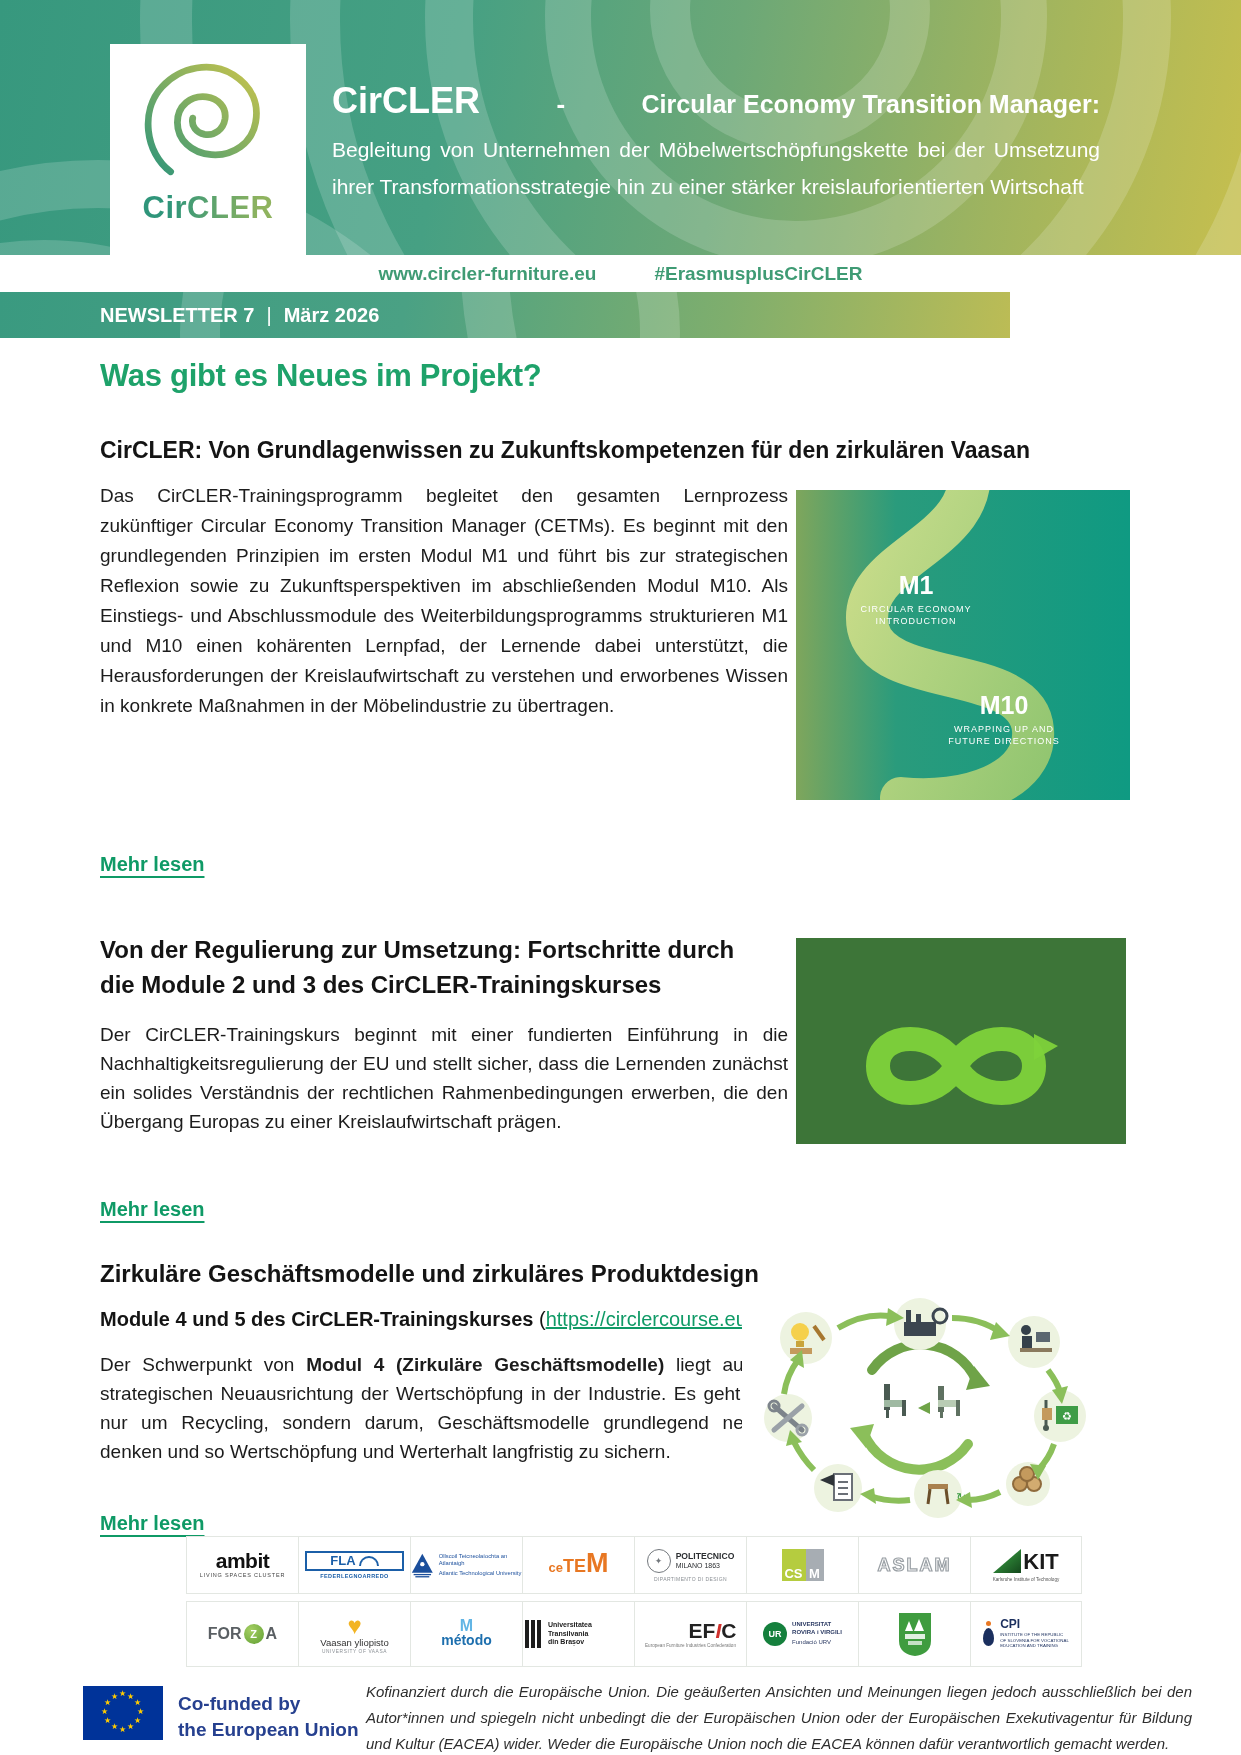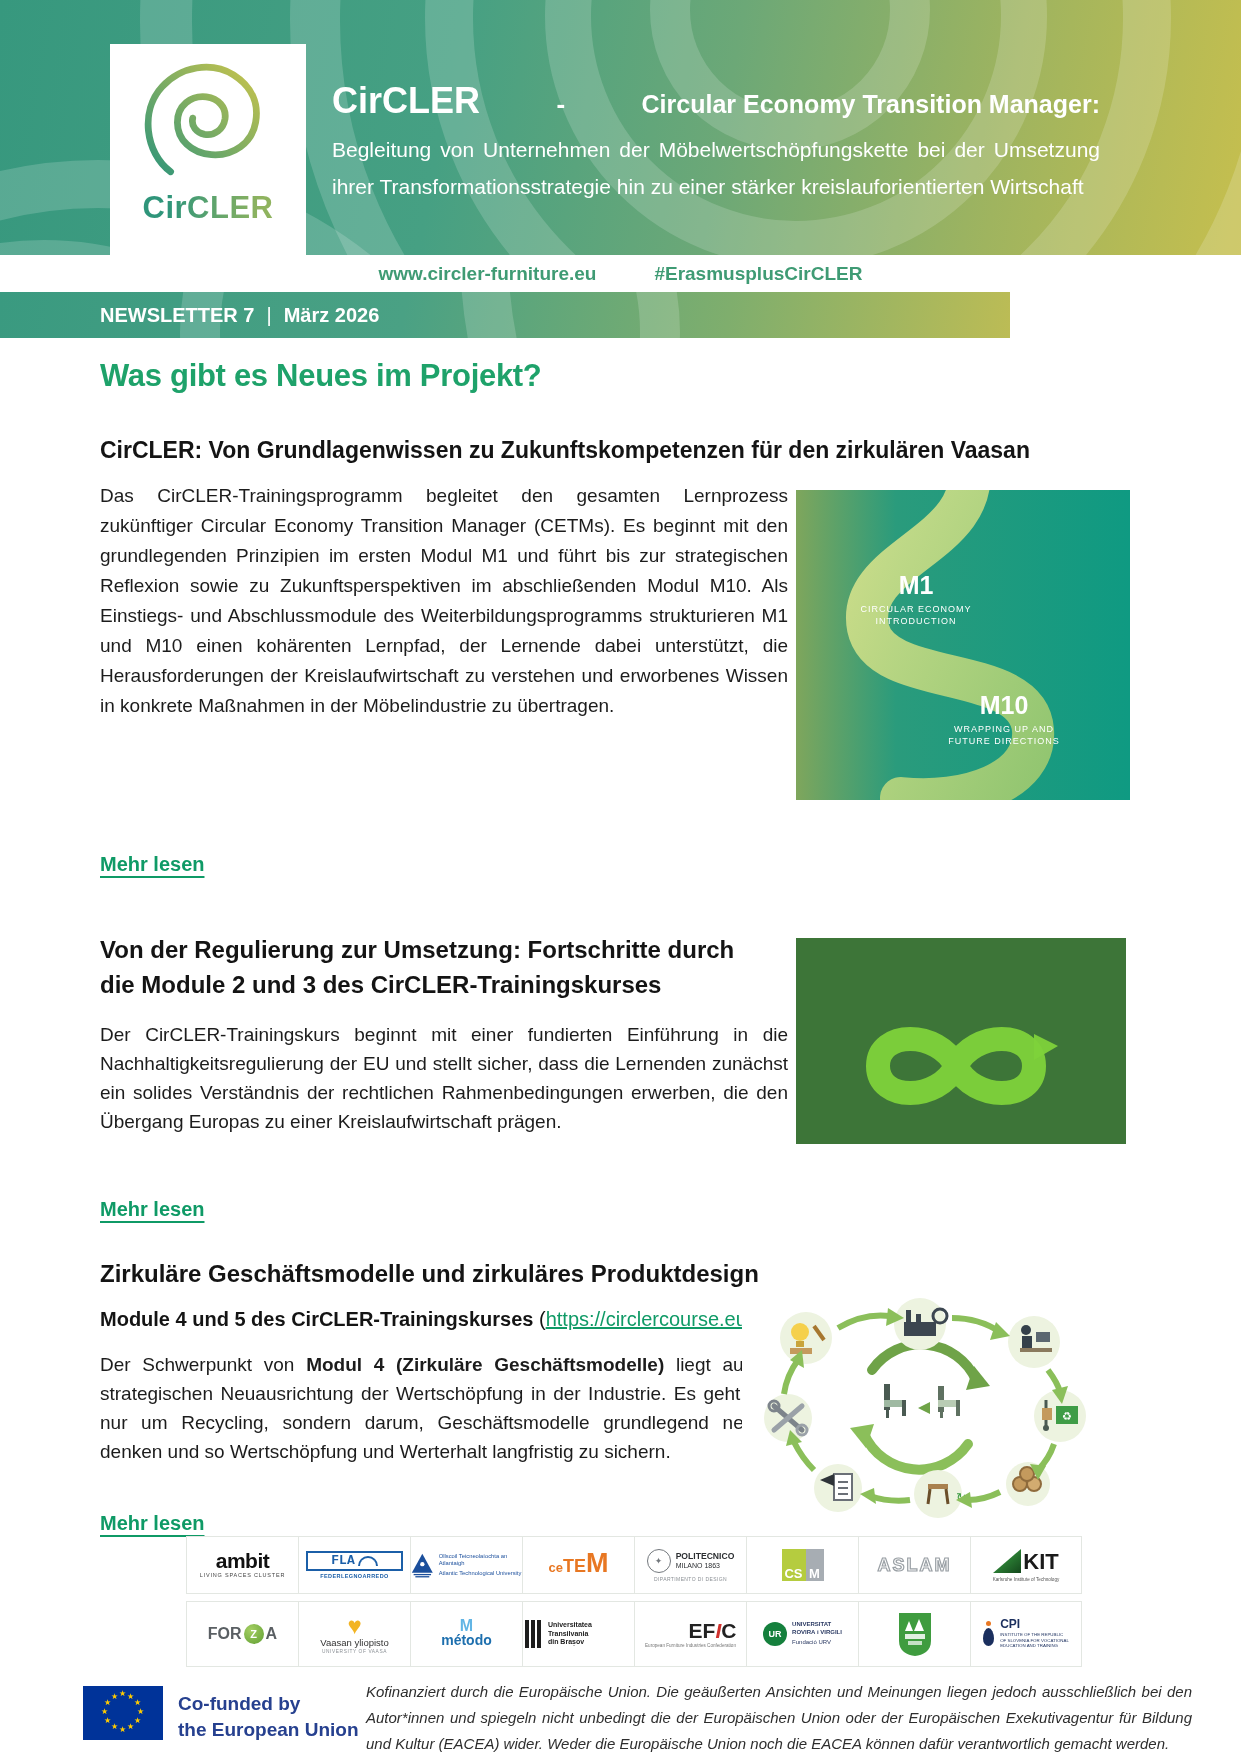--- a/index.html
+++ b/index.html
@@ -57,21 +57,21 @@
   .prow{display:flex;border-top:1px solid #e3e7e2;border-bottom:1px solid #e3e7e2;}
   .prow2{margin-top:7px;}
   .pcell{width:112px;box-sizing:border-box;border-left:1px solid #e3e7e2;
          display:flex;flex-direction:column;align-items:center;justify-content:center;
          text-align:center;background:#fff;}
   .pcell:last-child{border-right:1px solid #e3e7e2;}
   .prow1 .pcell{height:56px;} .prow2 .pcell{height:64px;}
   .lg-ambit{font-size:21px;font-weight:800;color:#111;letter-spacing:-.5px;line-height:18px;}
   .lg-ambit-sub{font-size:5.5px;color:#444;letter-spacing:.8px;margin-top:2px;}
   .lg-fla-box{border:2px solid #1b5fa8;padding:1px 23px;color:#1b5fa8;font-weight:bold;
-      font-size:13px;line-height:14px;display:flex;align-items:center;gap:3px;font-family:Liberation Mono, monospace;}
+      font-size:13px;line-height:14px;display:flex;align-items:center;gap:3px;}
   .fla-arc{width:16px;height:8px;border:2px solid #1b5fa8;border-bottom:none;
       border-radius:16px 16px 0 0;}
   .lg-fla-sub{font-size:5.5px;color:#1b5fa8;font-weight:bold;letter-spacing:.4px;margin-top:2px;}
   .lg-atu{display:flex;align-items:center;gap:5px;}
   .atu-txt{font-size:5.8px;color:#1b4f9c;text-align:left;line-height:7px;}
   .lg-cetem{color:#e87722;font-weight:bold;line-height:24px;}
   .ce1{font-size:13px;} .ce2{font-size:18px;} .ce3{font-size:27px;}
   .lg-polimi{display:flex;align-items:center;gap:5px;}
   .polimi-seal{width:22px;height:22px;border:1.6px solid #73787d;border-radius:50%;
       color:#73787d;font-size:9px;display:flex;align-items:center;justify-content:center;}

